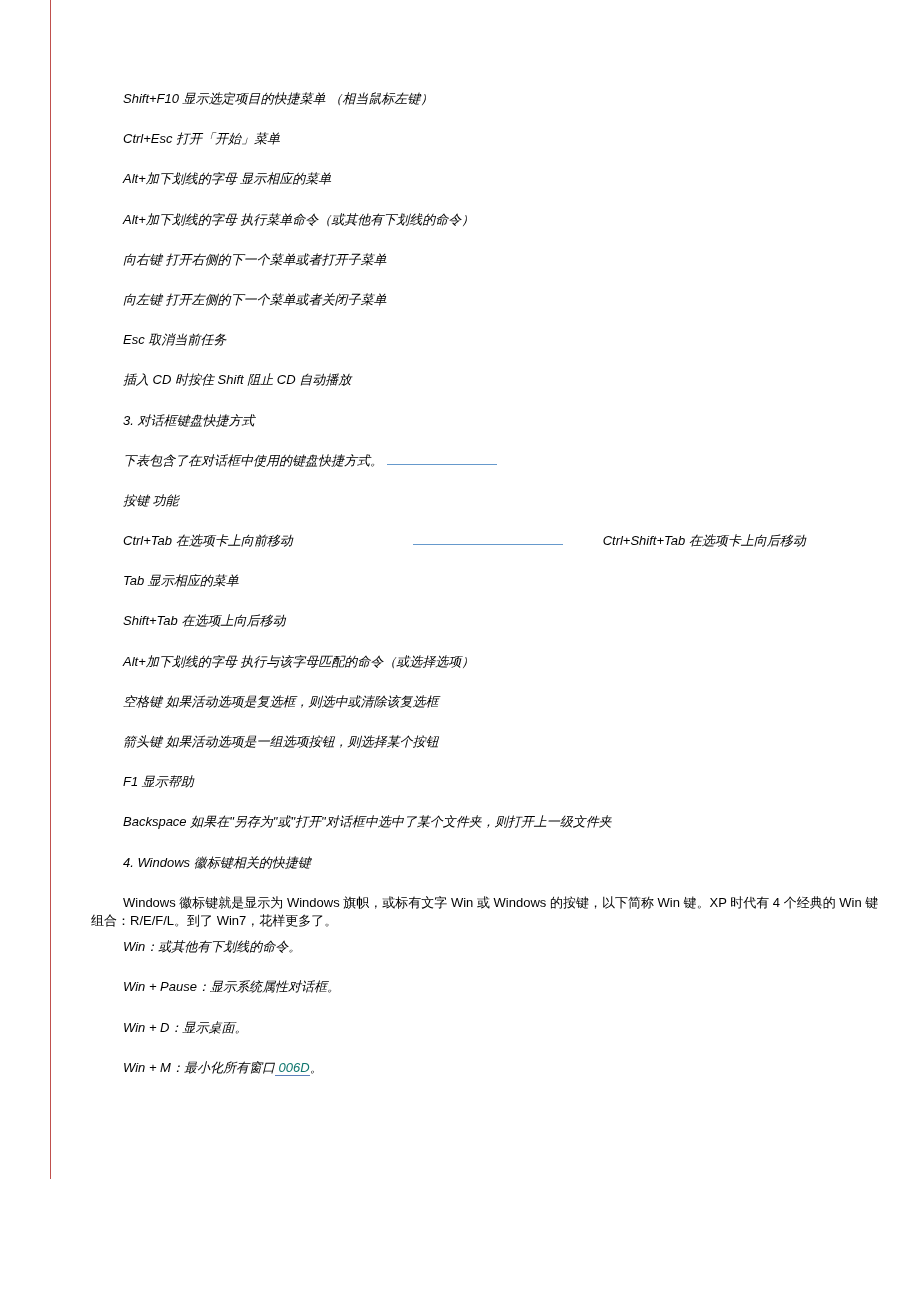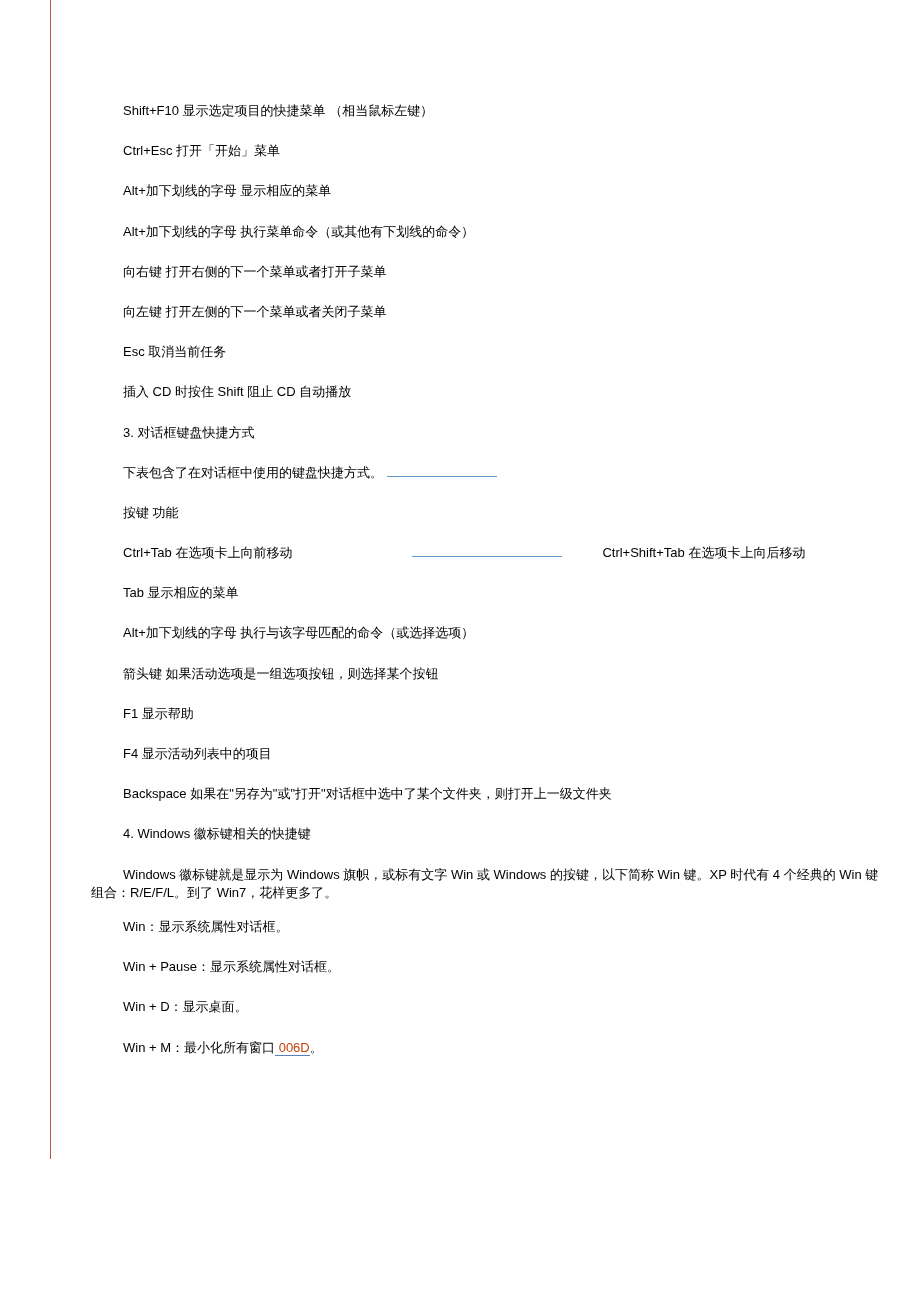--- a/index.html
+++ b/index.html
@@ -11,25 +11,26 @@
     color: #000000;
     width: 920px;
   }
   .page {
     padding: 90px 40px 80px 40px;
     border-left: 1px solid #c0504d;
     margin-left: 50px;
     line-height: 1.4;
   }
   .para {
-    margin: 12px 0 22px 0;
+    margin: 0 0 22px 0;
     padding-left: 32px;
+    font-style: italic;
   }
   .para-wrap {
-    margin: 0 0 16px 0;
+    margin: 0 0 8px 0;
     padding-left: 0;
     text-indent: 32px;
   }
   .underline-blank {
     display: inline-block;
     border-bottom: 1px solid #6699cc;
     width: 110px;
     height: 10px;
     vertical-align: baseline;
     margin-left: 4px;
@@ -43,21 +44,21 @@
   }
   .gap {
     display: inline-block;
     width: 120px;
   }
   .gap2 {
     display: inline-block;
     width: 40px;
   }
   .link-006d {
-    color: #c2410c;
+    color: #0f766e;
     border-bottom: 1px solid #5b7fbb;
   }
 </style>
 </head>
 <body>
 
 <div class="page">
 
   <p class="para">Shift+F10  显示选定项目的快捷菜单    （相当鼠标左键）</p>
   <p class="para">Ctrl+Esc  打开「开始」菜单</p>
@@ -73,30 +74,31 @@
     <span>下表包含了在对话框中使用的键盘快捷方式。</span><span class="underline-blank"></span>
   </p>
 
   <p class="para">按键  功能</p>
 
   <p class="para">
     <span>Ctrl+Tab  在选项卡上向前移动</span><span class="gap"></span><span class="underline-blank-mid"></span><span class="gap2"></span><span>Ctrl+Shift+Tab  在选项卡上向后移动</span>
   </p>
 
   <p class="para">Tab  显示相应的菜单</p>
+  <p class="para">Shift+Tab  在选项上向后移动</p>
   <p class="para">Alt+加下划线的字母  执行与该字母匹配的命令（或选择选项）</p>
+  <p class="para">空格键  如果活动选项是复选框，则选中或清除该复选框</p>
   <p class="para">箭头键  如果活动选项是一组选项按钮，则选择某个按钮</p>
   <p class="para">F1  显示帮助</p>
-  <p class="para">F4  显示活动列表中的项目</p>
   <p class="para">Backspace  如果在"另存为"或"打开"对话框中选中了某个文件夹，则打开上一级文件夹</p>
   <p class="para">4. Windows  徽标键相关的快捷键</p>
 
   <p class="para-wrap">Windows 徽标键就是显示为 Windows 旗帜，或标有文字 Win 或 Windows 的按键，以下简称 Win 键。XP 时代有 4 个经典的  Win 键组合：R/E/F/L。到了 Win7，花样更多了。</p>
 
-  <p class="para">Win：显示系统属性对话框。</p>
+  <p class="para">Win：或其他有下划线的命令。</p>
   <p class="para">Win + Pause：显示系统属性对话框。</p>
   <p class="para">Win + D：显示桌面。</p>
 
   <p class="para">
     <span>Win + M：最小化所有窗口</span><span class="link-006d">  006D</span><span>。</span>
   </p>
 
 </div>
 
 </body></html>

